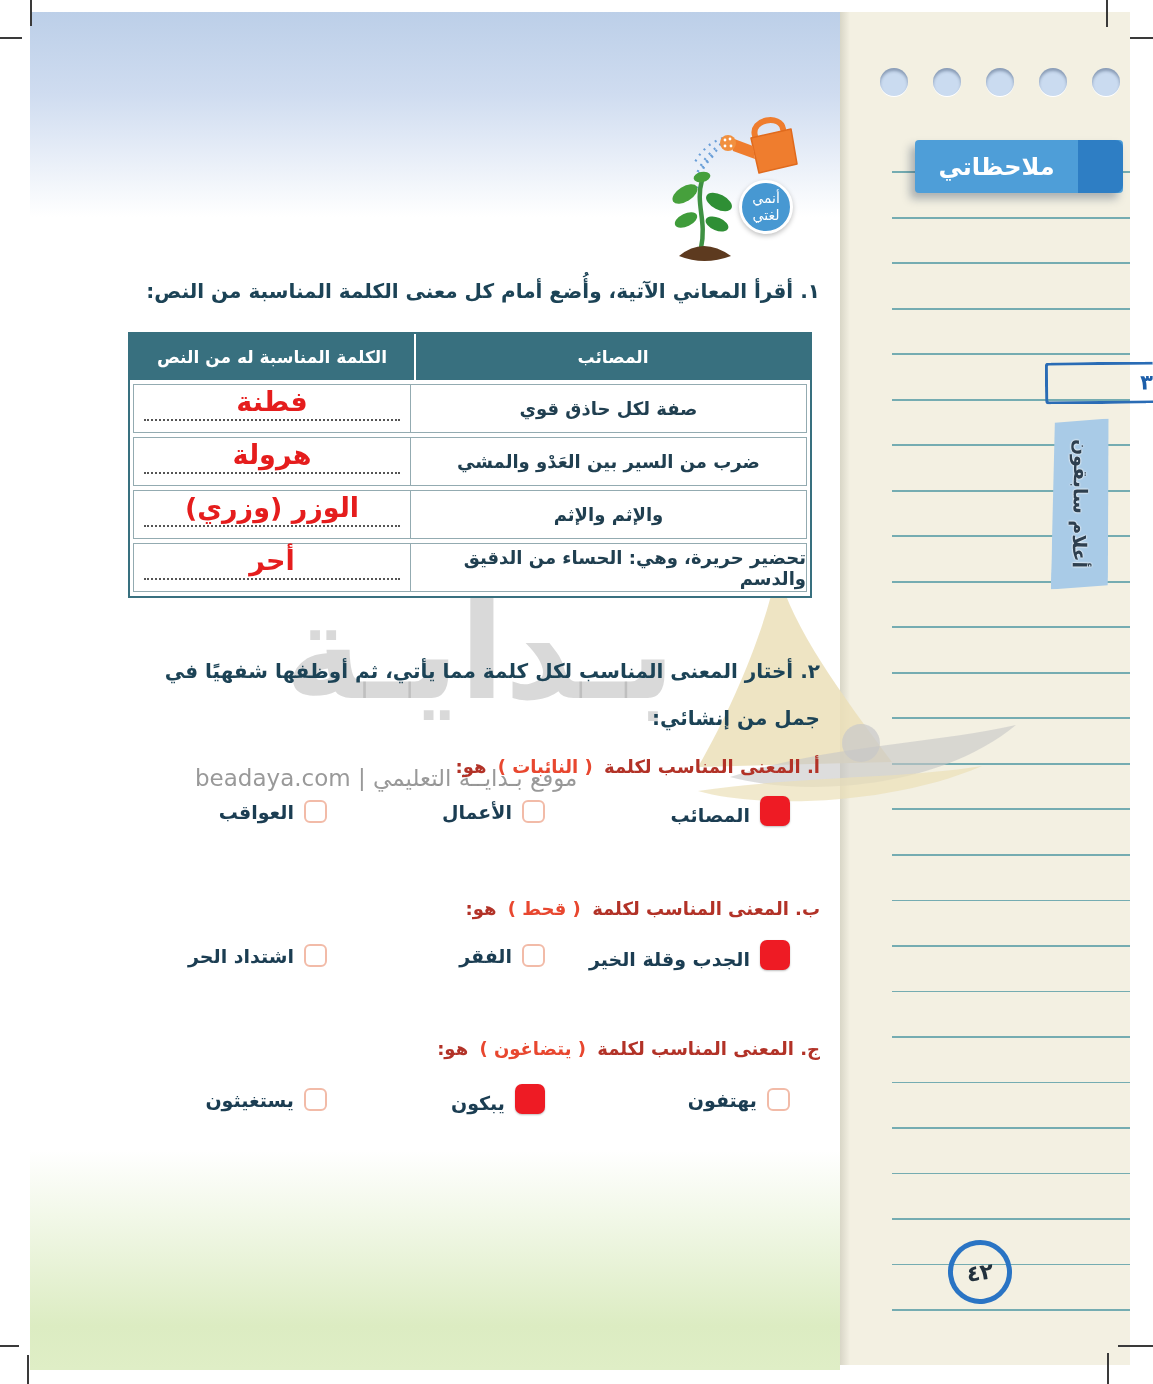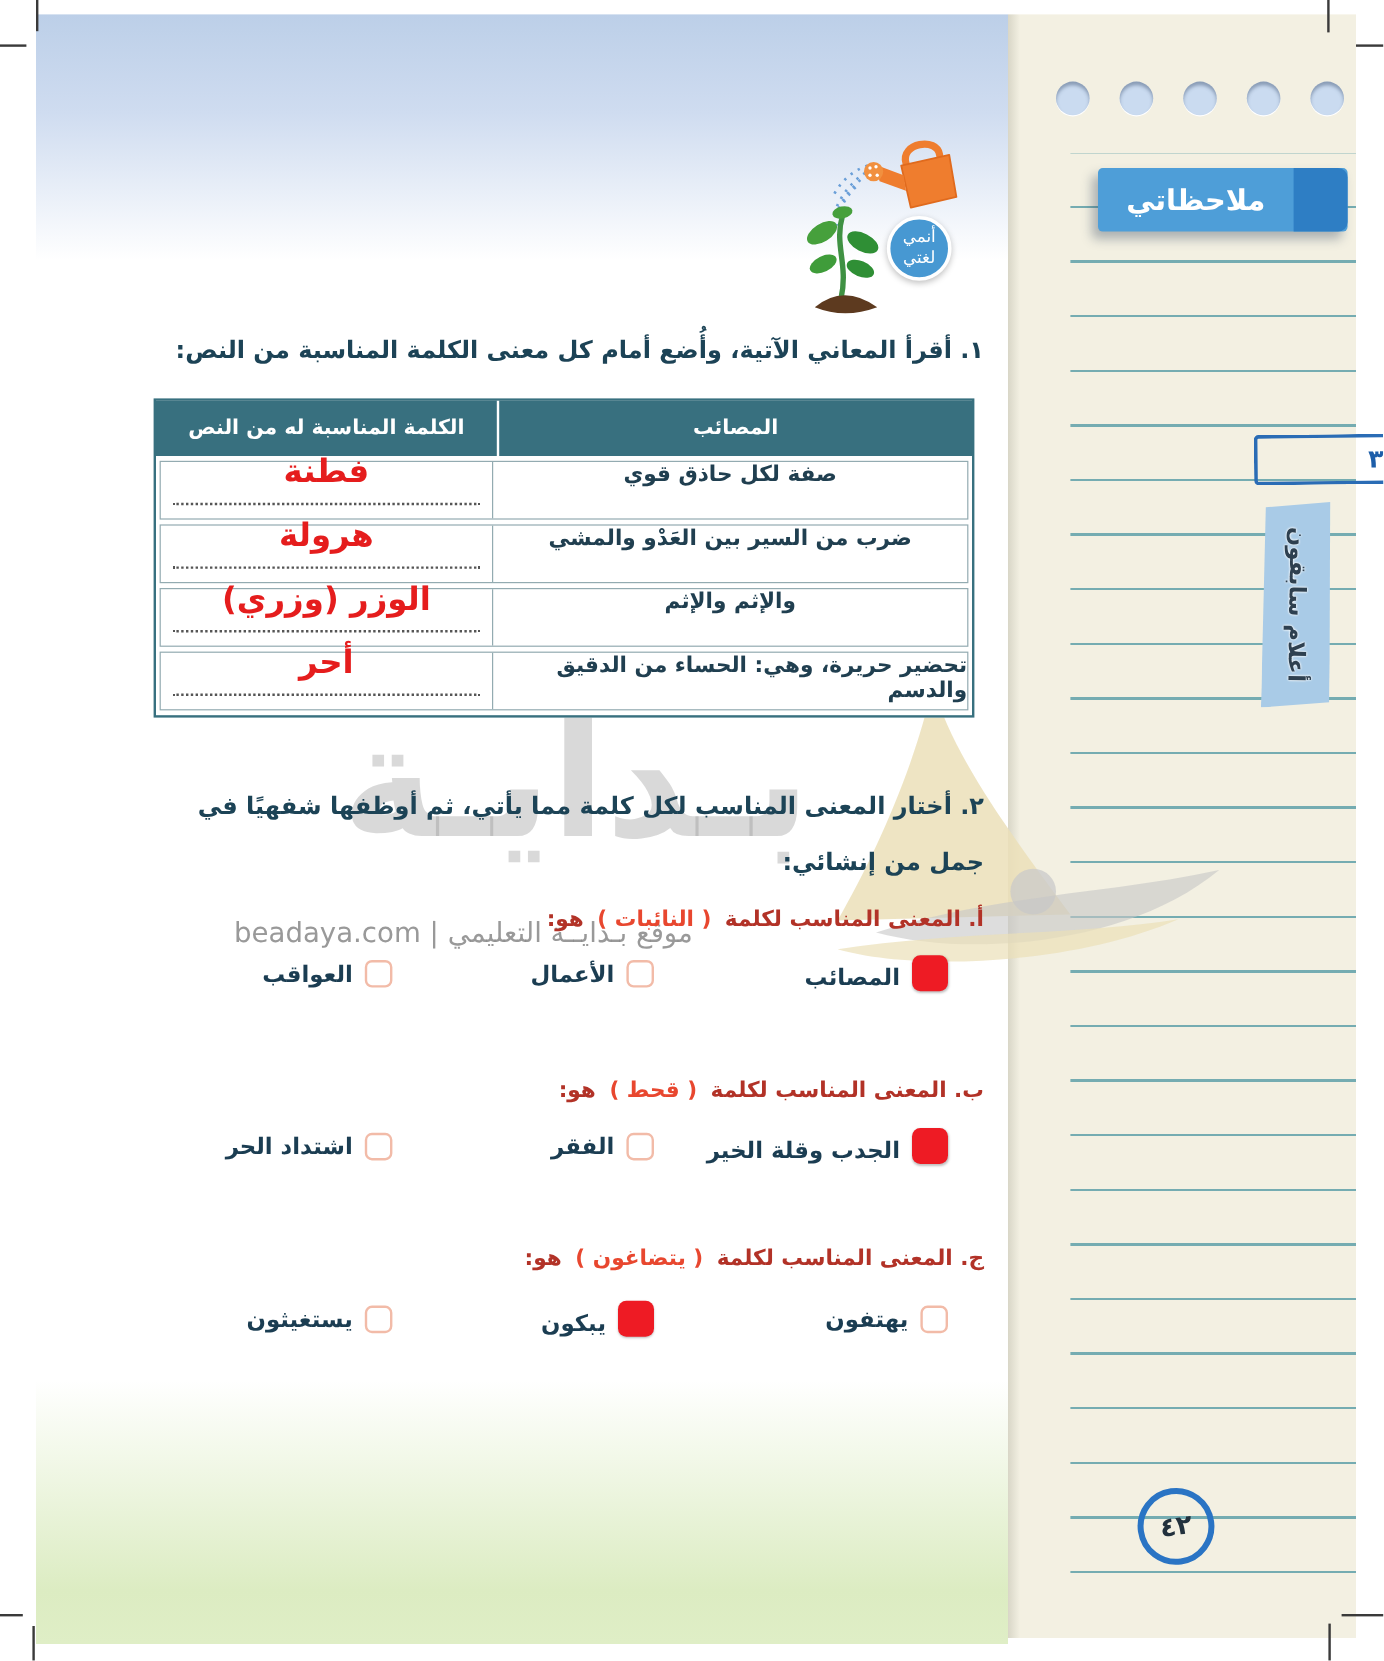--- a/index.html
+++ b/index.html
@@ -70,21 +70,21 @@
   .vtable { left:128px; top:332px; width:684px; border:2px solid #38707f; background:#ffffff;
     padding:0 3px 4px 3px; }
   .vt-head { display:flex; direction:rtl; height:46px; background:#38707f; margin:0 -3px; }
   .vt-head .cell { display:flex; align-items:center; justify-content:center;
     color:#ffffff; font-weight:bold; font-size:17px; }
   .vt-head .c-meaning { border-left:2px solid #ffffff; }
   .vt-row { display:flex; direction:rtl; height:49px; margin-top:4px;
     border:1.5px solid #93abb1; background:#ffffff; }
   .c-meaning { width:396px; }
   .c-word { flex:1; position:relative; }
-  .vt-row .cell { display:flex; justify-content:center; }
+  .vt-row .cell { display:flex; align-items:center; justify-content:center; }
   .vt-row .c-meaning { border-left:1.5px solid #93abb1;
     font-size:18px; font-weight:bold; color:#203f50; direction:rtl; }
   .dotline { position:absolute; left:10px; right:10px; bottom:11px;
     border-bottom:2.5px dotted #555; }
   .answer { position:relative; font-size:27px; font-weight:bold; color:#e51d1d;
     transform:translateY(-7px); white-space:nowrap; direction:rtl; }
 
   
   .part-heading { right:333px; left:120px; direction:rtl; text-align:right;
     font-size:18px; font-weight:bold; }

